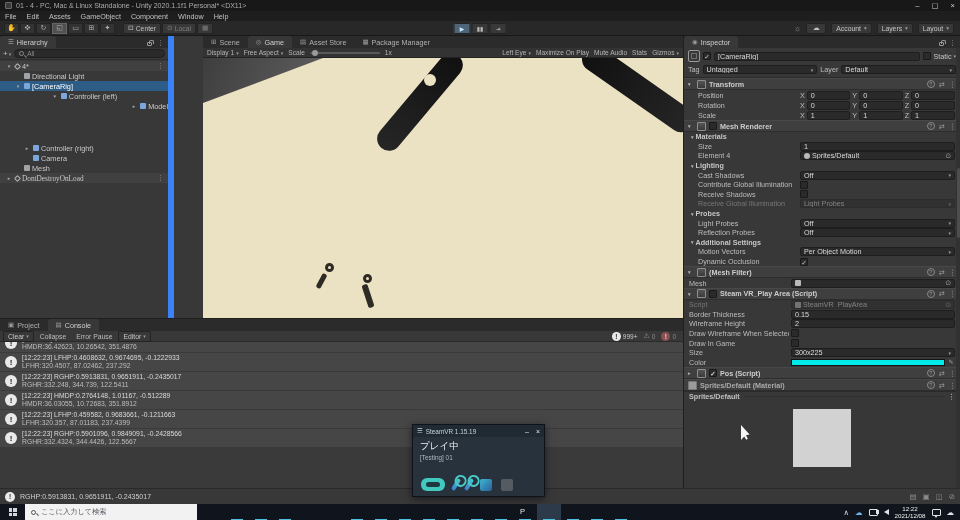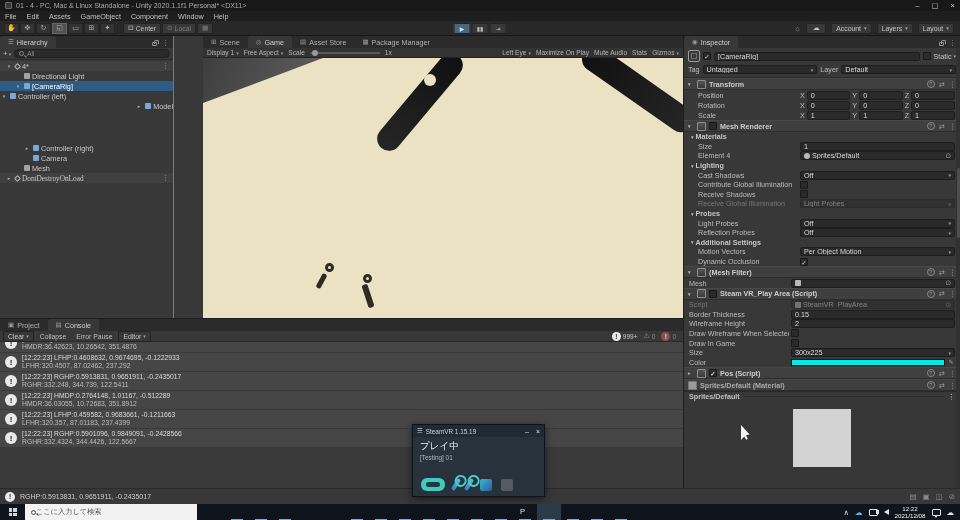--- a/index.html
+++ b/index.html
@@ -32,21 +32,21 @@
   .ptab{height:12px;display:flex;align-items:center;gap:3px;padding:0 8px}
   .ptab.active{background:#383838;border-radius:3px 3px 0 0;color:#cfcfcf}
   .ptab .tglyph{font-size:6.5px;color:#9a9a9a}
   .tab-right{margin-left:auto;display:flex;align-items:center;gap:5px;padding:0 4px 1px 0;color:#9a9a9a}
   .kebab{font-size:7px;color:#9a9a9a}
   .lock{width:5px;height:4px;border:1px solid #9a9a9a;border-radius:1px;position:relative;margin-top:2px}
   .lock::before{content:"";position:absolute;left:0.5px;top:-3px;width:3px;height:3px;border:1px solid #9a9a9a;border-bottom:none;border-radius:2px 2px 0 0}
   .mag{width:5px;height:5px;border:1px solid #8a8a8a;border-radius:50%;position:relative;flex-shrink:0}
   .mag::after{content:"";position:absolute;left:3.5px;top:3.5px;width:3px;height:1px;background:#8a8a8a;transform:rotate(45deg)}
   
-  #hierarchy{left:0;top:36px;width:174px;height:282px;border-right:1px solid #3b82f6}
+  #hierarchy{left:0;top:36px;width:174px;height:282px;border-right:6px solid #3b82f6}
   .hsearch{height:12px;display:flex;align-items:center;gap:3px;padding:1px 3px;border-bottom:1px solid #2e2e2e;flex-shrink:0}
   .addbtn{font-size:8px;color:#c0c0c0}
   .addbtn::after{content:"▾";font-size:5px;color:#9a9a9a;margin-left:1px}
   .searchfield{flex:1;height:9px;background:#2a2a2a;border:1px solid #1f1f1f;border-radius:5px;display:flex;align-items:center;gap:3px;padding:0 4px;color:#8a8a8a;font-size:6.5px}
   .htree{flex:1;padding-top:1px;font-size:7.3px;color:#c9c9c9;overflow:hidden}
   .hrow{height:10px;display:flex;align-items:center;gap:2px;white-space:nowrap;position:relative}
   .hrow.scene{background:#404040}
   .hrow.scene::after{content:"⋮";position:absolute;right:4px;color:#9a9a9a;font-size:7px}
   .hrow.sel{background:#2d5c87;color:#fff}
   .harrow{width:8px;text-align:center;font-size:5px;color:#ababab;flex-shrink:0}
@@ -133,21 +133,21 @@
   .hmd::after{content:"";position:absolute;left:5px;top:4px;right:5px;height:5px;border-radius:3px;background:#1d3a40}
   .vrwand{width:4px;height:13px;border-radius:2px;background:linear-gradient(#49ccc8,#3a7bd5);transform:rotate(32deg);position:relative}
   .vrwand::before{content:"";position:absolute;left:-2px;top:-5px;width:8px;height:8px;border:2px solid #49ccc8;border-radius:50%}
   .bstation{width:12px;height:12px;border-radius:2px;background:linear-gradient(135deg,#3fb6d0,#2a5f9e)}
   .bstation.dim{background:#555c61}
   
   #taskbar{position:absolute;left:0;top:504px;width:960px;height:16px;background:#10141c;display:flex;align-items:center;z-index:60;color:#e8e8e8}
   .start{width:25px;height:16px;display:flex;align-items:center;justify-content:center}
   .winlogo{width:8px;height:8px;display:grid;grid-template-columns:3.5px 3.5px;grid-template-rows:3.5px 3.5px;gap:1px}
   .winlogo i{background:#cfd6de}
-  .tsearch{width:172px;height:16px;background:#f2f2f2;display:flex;align-items:center;padding:0 6px;color:#50555c;font-size:7.2px}
+  .tsearch{width:172px;height:16px;background:#f2f2f2;display:flex;align-items:center;gap:5px;padding:0 6px;color:#50555c;font-size:7.2px}
   .tsearch .mag{border-color:#555}
   .tsearch .mag::after{background:#555}
   .ticons{display:flex;align-items:center;margin-left:4px}
   .ti{width:24px;height:16px;display:flex;align-items:center;justify-content:center;position:relative}
   .ti.running::after{content:"";position:absolute;left:6px;right:6px;bottom:0;height:1.5px;background:#4cc2e0}
   .ti.activeapp{background:#2c3a49}
   .ic{width:10px;height:10px}
   .tray{margin-left:auto;display:flex;align-items:center;gap:6px;padding-right:6px;font-size:7px;color:#dfe3e8}
   .tray .g{font-size:7.5px}
   .cloudblue{color:#6fb4e8}
@@ -258,21 +258,21 @@
         <span class="gicon"></span>
         <span>Directional Light</span>
       </div>
 
       <div class="hrow sel prefab" style="padding-left: 14px;">
         <span class="harrow">▾</span>
         <span class="gicon"></span>
         <span>[CameraRig]</span>
       </div>
 
-      <div class="hrow prefab" style="">
+      <div class="hrow prefab" style=" justify-content: center;">
         <span class="harrow">▾</span>
         <span class="gicon"></span>
         <span>Controller (left)</span>
       </div>
 
       <div class="hrow prefab" style="padding-left: 23px; justify-content: flex-end;">
         <span class="harrow">▸</span>
         <span class="gicon"></span>
         <span>Model</span>
       </div>

